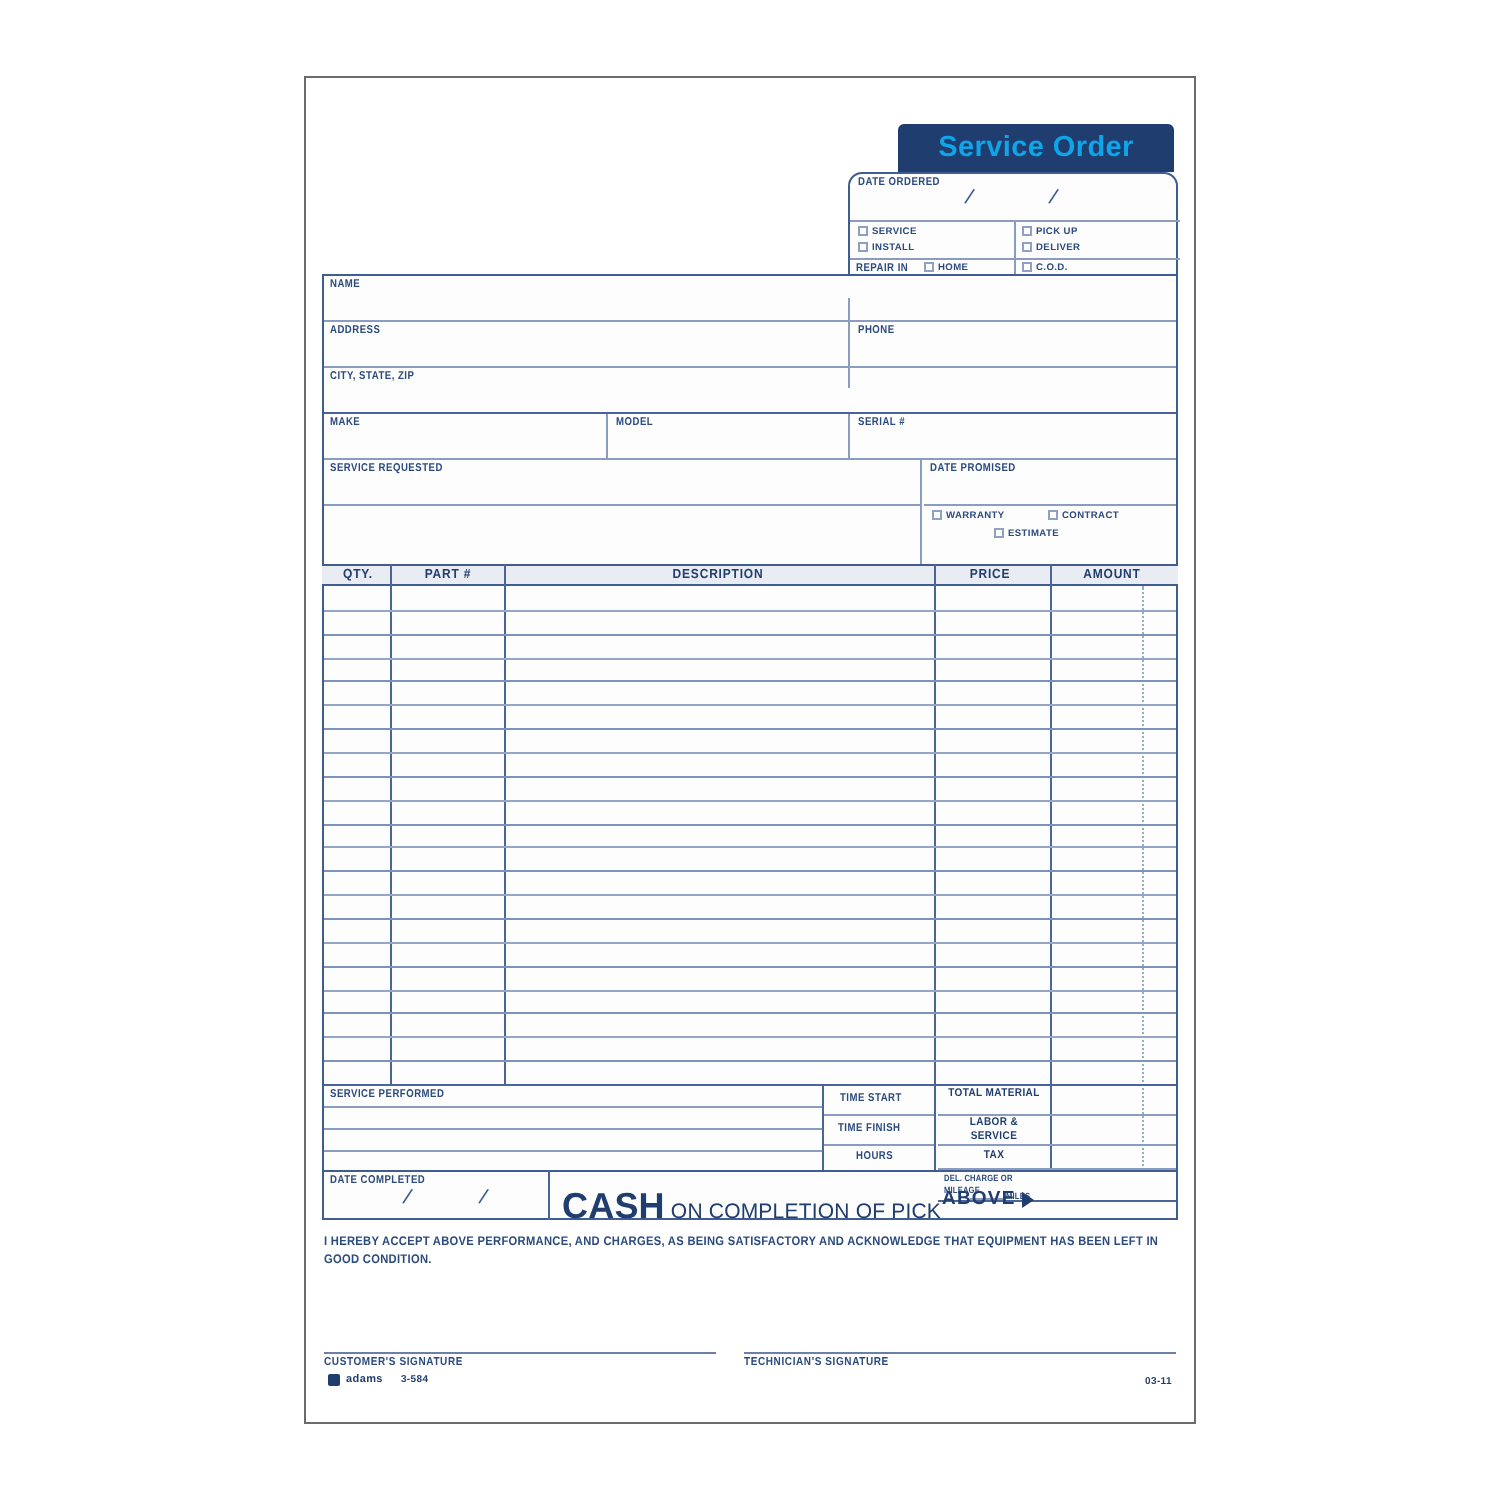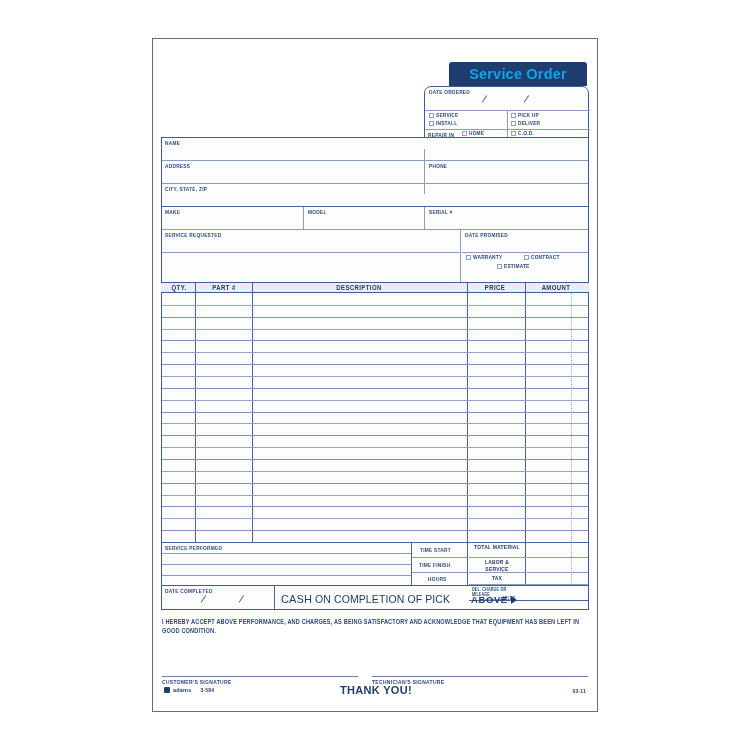--- a/index.html
+++ b/index.html
@@ -69,21 +69,21 @@
   }
   
   .cashband{
     position:absolute;left:8px;top:546px;width:428px;height:25px;
     border-top:1.2px solid #3f5d91;box-sizing:border-box;
   }
   .cashtext{
     position:absolute;left:128px;top:554px;font-size:10.5px;color:#1f3d6e;
     letter-spacing:.1px;white-space:nowrap;
   }
-  .cashtext b{font-size:11px;font-weight:400;}
+  .cashtext b{font-size:18px;font-weight:700;}
   .totaltxt{
     position:absolute;left:318px;top:555px;font-size:9.5px;font-weight:700;
     color:#1f3d6e;letter-spacing:.6px;
   }
   .tri{
     position:absolute;left:358px;top:557px;width:0;height:0;
     border-top:4.5px solid transparent;border-bottom:4.5px solid transparent;
     border-left:6.5px solid #1f3d6e;
   }
   
@@ -320,21 +320,20 @@
     <div style="position:absolute;left:4px;top:8px;font-size:7px;color:#16315c;"></div>
   </div>
 
   <div class="legal">I HEREBY ACCEPT ABOVE PERFORMANCE, AND CHARGES, AS BEING SATISFACTORY AND ACKNOWLEDGE THAT EQUIPMENT HAS BEEN LEFT IN GOOD CONDITION.</div>
 
   <div class="sigline" style="left:9px;top:637px;width:196px;"></div>
   <div class="sigcap" style="left:9px;top:639px;">CUSTOMER'S SIGNATURE</div>
   <div class="sigline" style="left:219px;top:637px;width:216px;"></div>
   <div class="sigcap" style="left:219px;top:639px;">TECHNICIAN'S SIGNATURE</div>
 
-  <div class="thanks">THANK YOU!</div>
 
   <div class="brandwrap">
     <span class="brandmark"></span>
     <span class="brandname">adams</span>
     <span class="brandsku">3-584</span>
   </div>
   <div class="formcode">03-11</div>
 
 </div>
 

